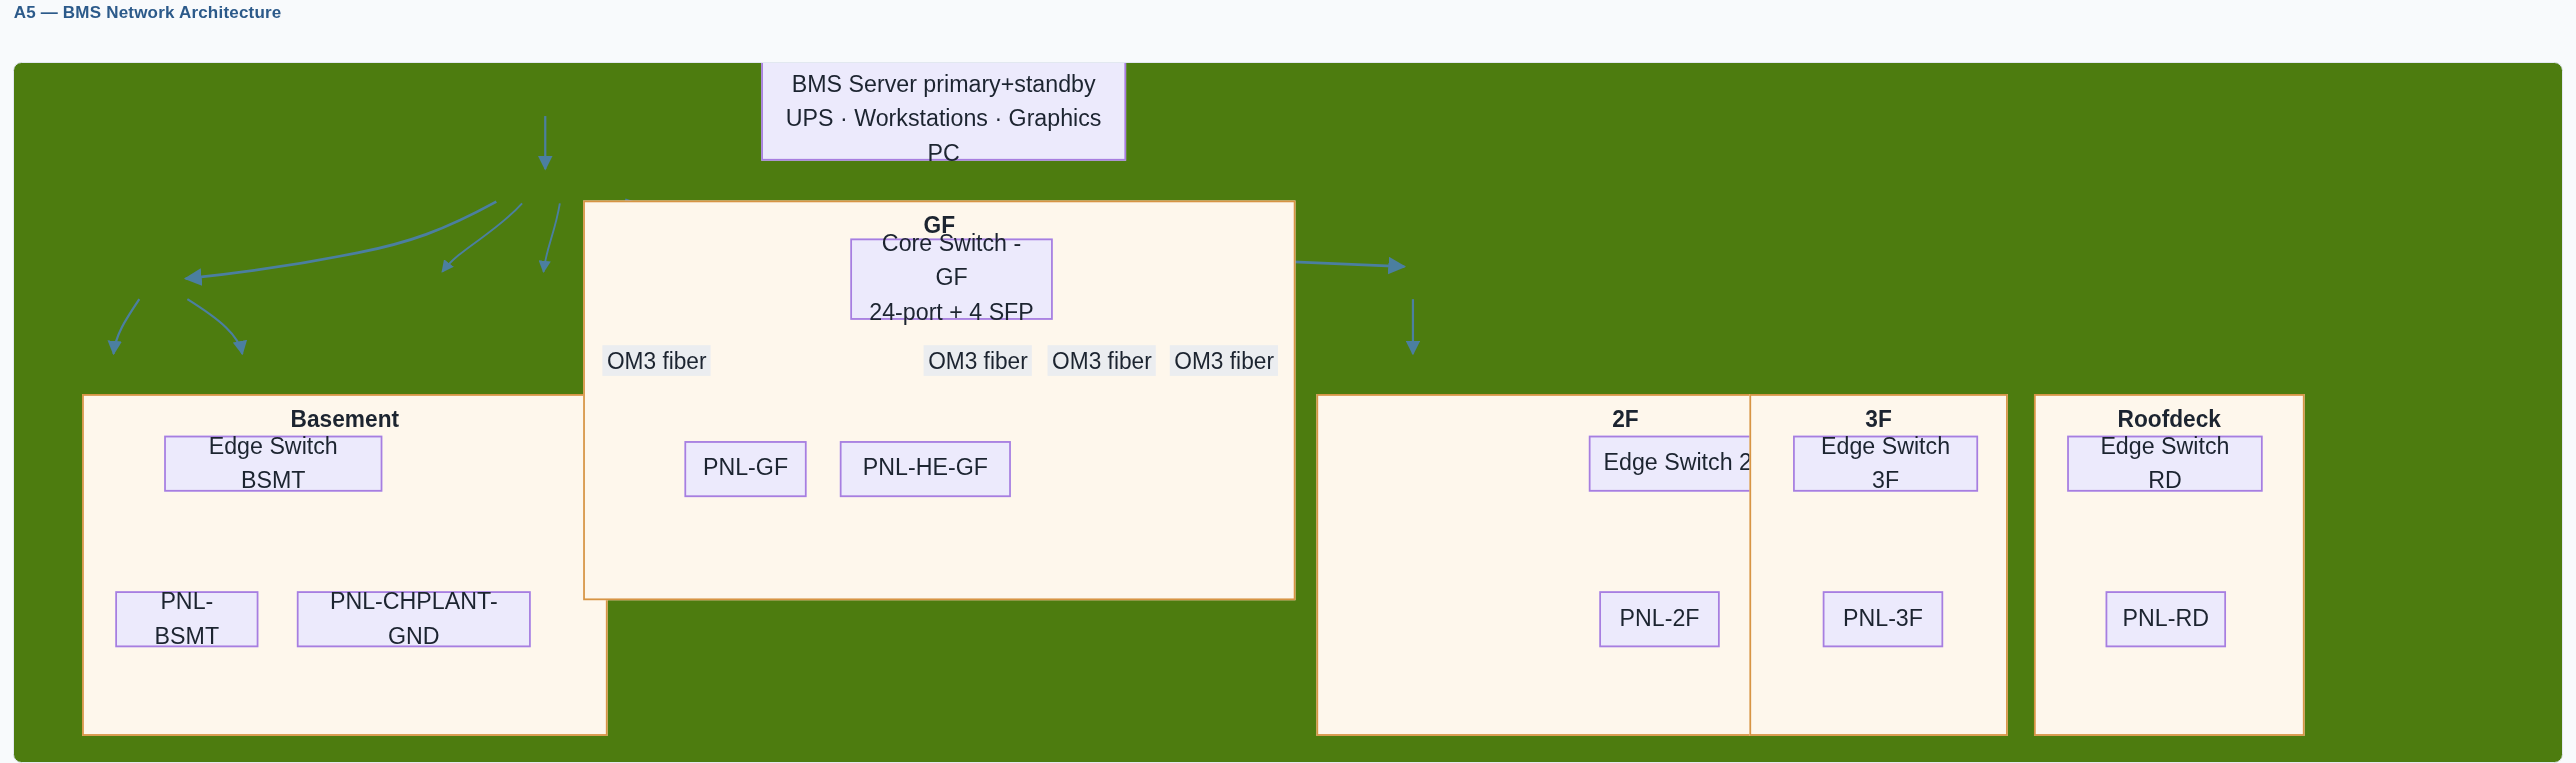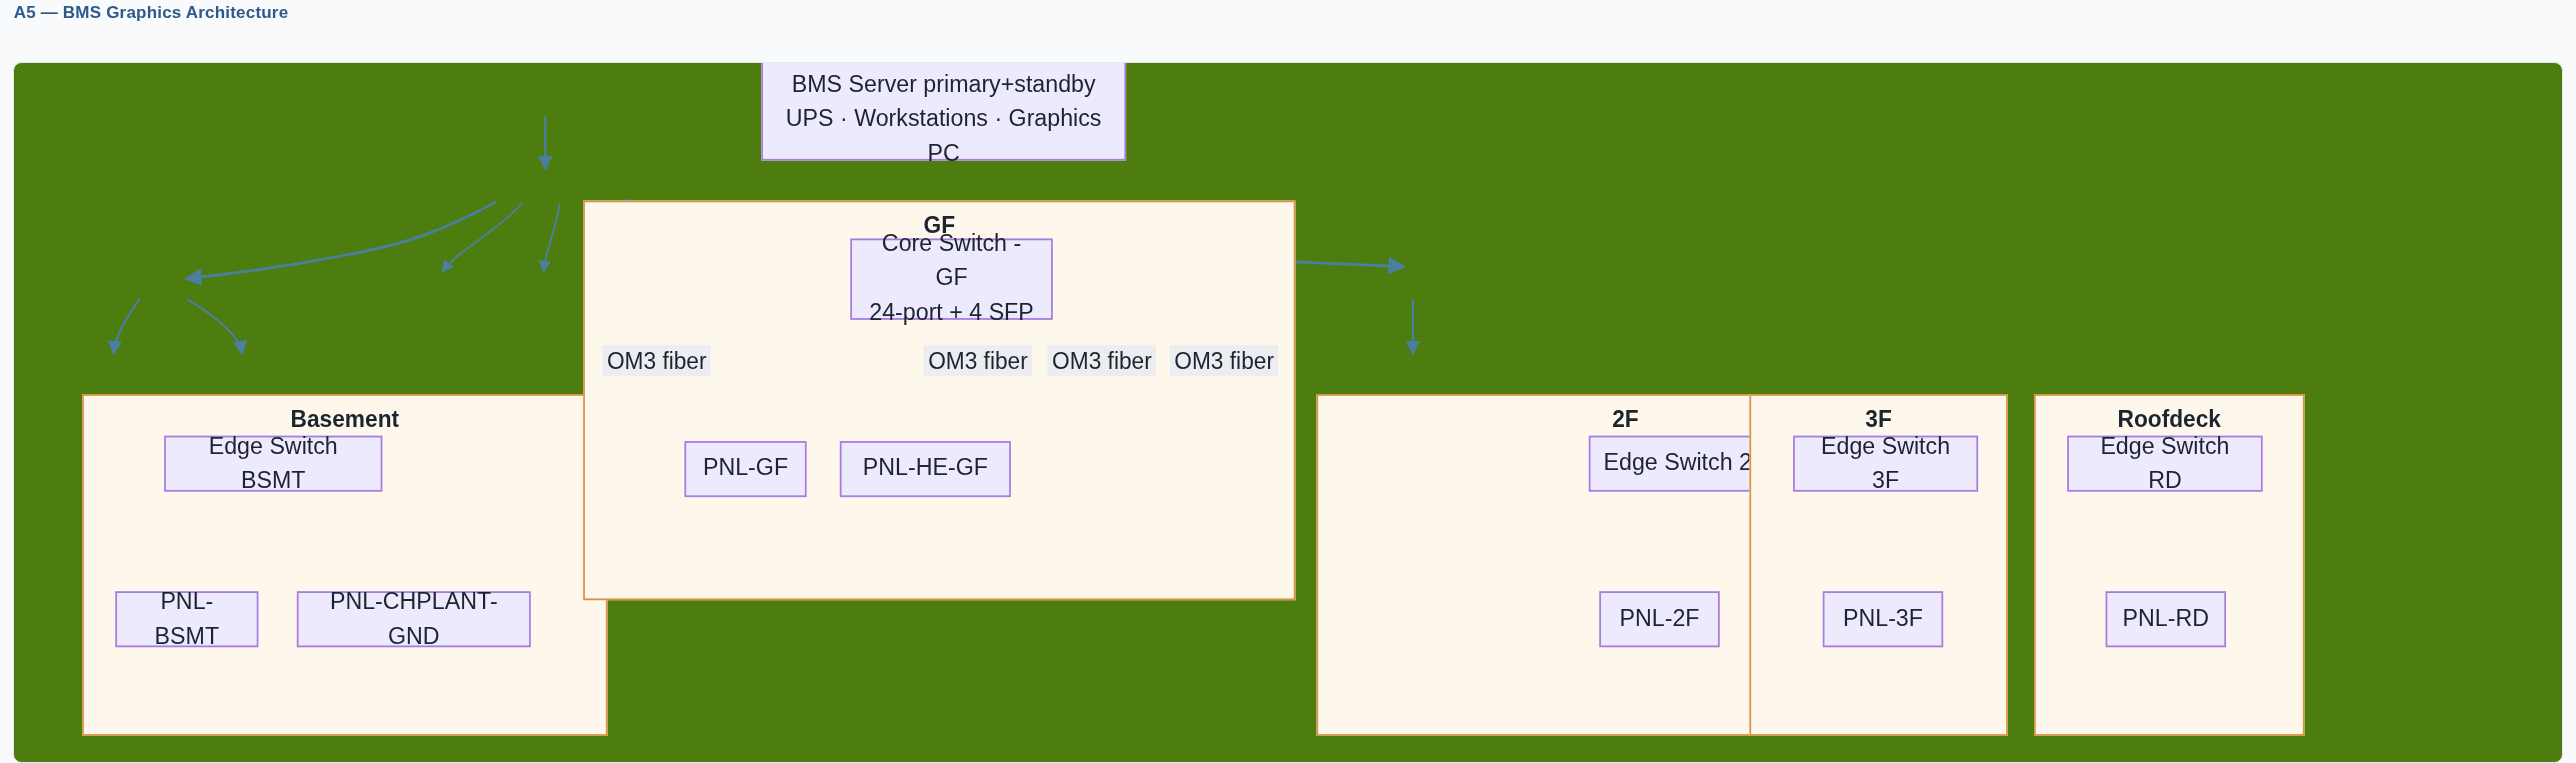--- a/index.html
+++ b/index.html
@@ -62,21 +62,21 @@
     font-size:13px;
     color:#1c2430;
     padding:0.9px 2.6px;
     white-space:nowrap;
     line-height:1.2;
   }
 </style>
 </head>
 <body>
 
-<div id="page-title">A5 — BMS Graphics Architecture</div>
+<div id="page-title">A5 — BMS Network Architecture</div>
 
 <div id="diagram-card">
     <div style="position: absolute; left: 0px; top: 0px; width: 1460px; height: 386px; transform-origin: 0px 0px; transform: scale(1.74588, 1.80889);">
 
   <svg id="svg-layer" viewBox="0 0 2970 816" xmlns="http://www.w3.org/2000/svg" preserveAspectRatio="none" style="width: 1460px; height: 386px;">
     <defs>
       <marker id="arrow" viewBox="0 0 10 10" refX="9" refY="5" markerWidth="6.5" markerHeight="6.5" orient="auto-start-reverse">
         <path d="M 0 0 L 10 5 L 0 10 z" fill="#4b7fa0"></path>
       </marker>
     </defs>

